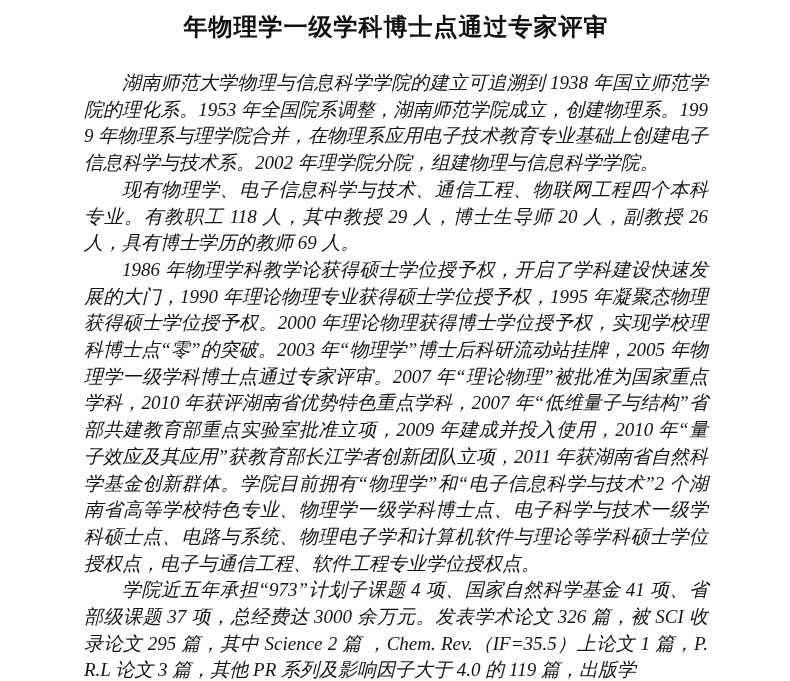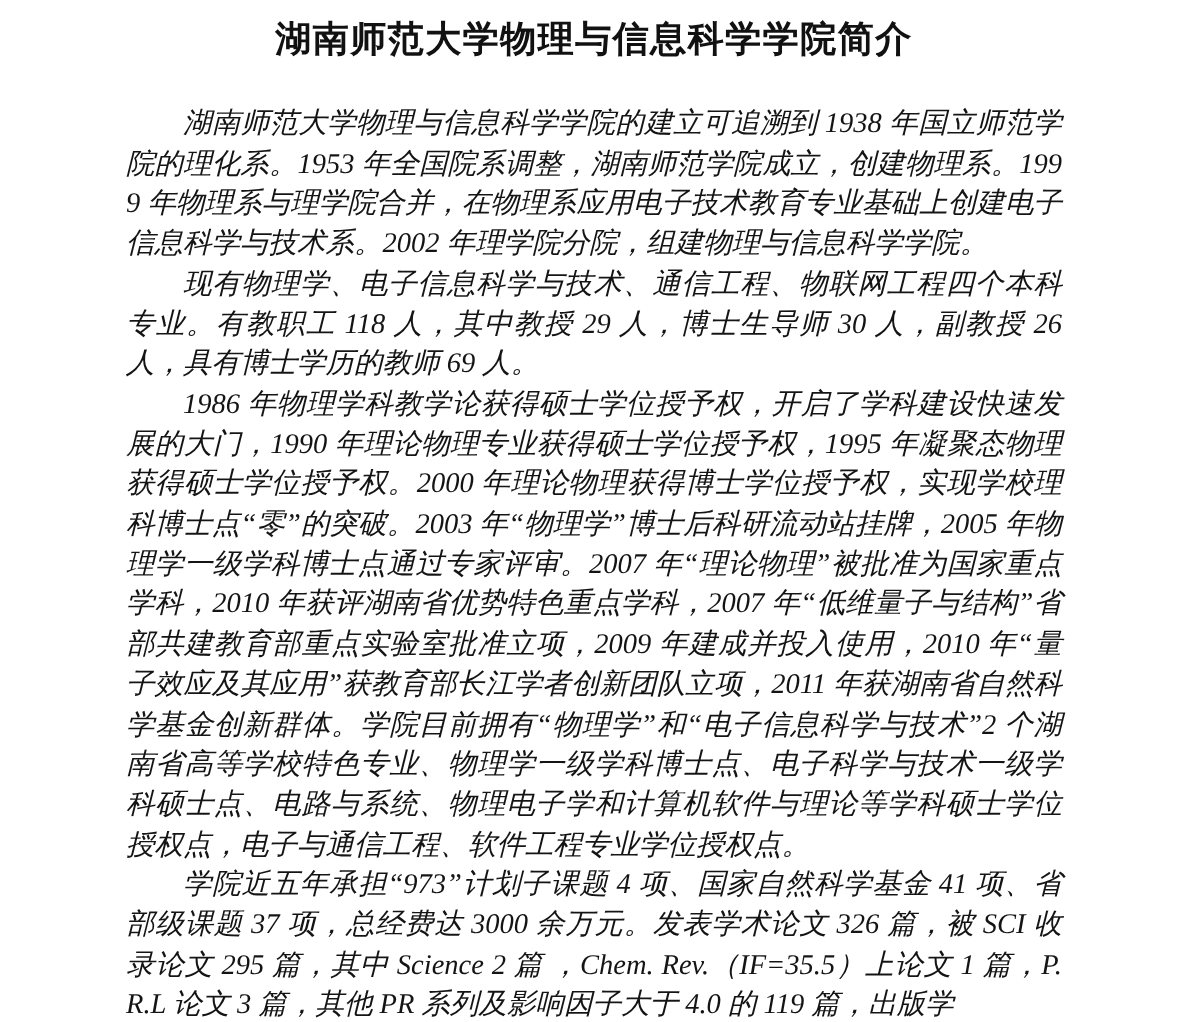--- a/index.html
+++ b/index.html
@@ -43,20 +43,20 @@
     text-indent: 2em;
     color: #141414;
     word-break: break-all;
     font-style: italic;
   }
 </style>
 </head>
 <body>
 
 <div class="page">
-  <h1 class="doc-title">湖南师范大学物理与信息科学学院简介</h1>
+  <h1 class="doc-title">年物理学一级学科博士点通过专家评审</h1>
   <div class="doc-body">
     <p class="para">湖南师范大学物理与信息科学学院的建立可追溯到 1938 年国立师范学院的理化系。1953 年全国院系调整，湖南师范学院成立，创建物理系。1999 年物理系与理学院合并，在物理系应用电子技术教育专业基础上创建电子信息科学与技术系。2002 年理学院分院，组建物理与信息科学学院。</p>
-    <p class="para">现有物理学、电子信息科学与技术、通信工程、物联网工程四个本科专业。有教职工 118 人，其中教授 29 人，博士生导师 30 人，副教授 26 人，具有博士学历的教师 69 人。</p>
+    <p class="para">现有物理学、电子信息科学与技术、通信工程、物联网工程四个本科专业。有教职工 118 人，其中教授 29 人，博士生导师 20 人，副教授 26 人，具有博士学历的教师 69 人。</p>
     <p class="para">1986 年物理学科教学论获得硕士学位授予权，开启了学科建设快速发展的大门，1990 年理论物理专业获得硕士学位授予权，1995 年凝聚态物理获得硕士学位授予权。2000 年理论物理获得博士学位授予权，实现学校理科博士点“零”的突破。2003 年“物理学”博士后科研流动站挂牌，2005 年物理学一级学科博士点通过专家评审。2007 年“理论物理”被批准为国家重点学科，2010 年获评湖南省优势特色重点学科，2007 年“低维量子与结构”省部共建教育部重点实验室批准立项，2009 年建成并投入使用，2010 年“量子效应及其应用”获教育部长江学者创新团队立项，2011 年获湖南省自然科学基金创新群体。学院目前拥有“物理学”和“电子信息科学与技术”2 个湖南省高等学校特色专业、物理学一级学科博士点、电子科学与技术一级学科硕士点、电路与系统、物理电子学和计算机软件与理论等学科硕士学位授权点，电子与通信工程、软件工程专业学位授权点。</p>
     <p class="para">学院近五年承担“973”计划子课题 4 项、国家自然科学基金 41 项、省部级课题 37 项，总经费达 3000 余万元。发表学术论文 326 篇，被 SCI 收录论文 295 篇，其中 Science 2 篇 ，Chem. Rev.（IF=35.5）上论文 1 篇，P.R.L 论文 3 篇，其他 PR 系列及影响因子大于 4.0 的 119 篇，出版学</p>
   </div>
 </div>
 
 </body></html>

